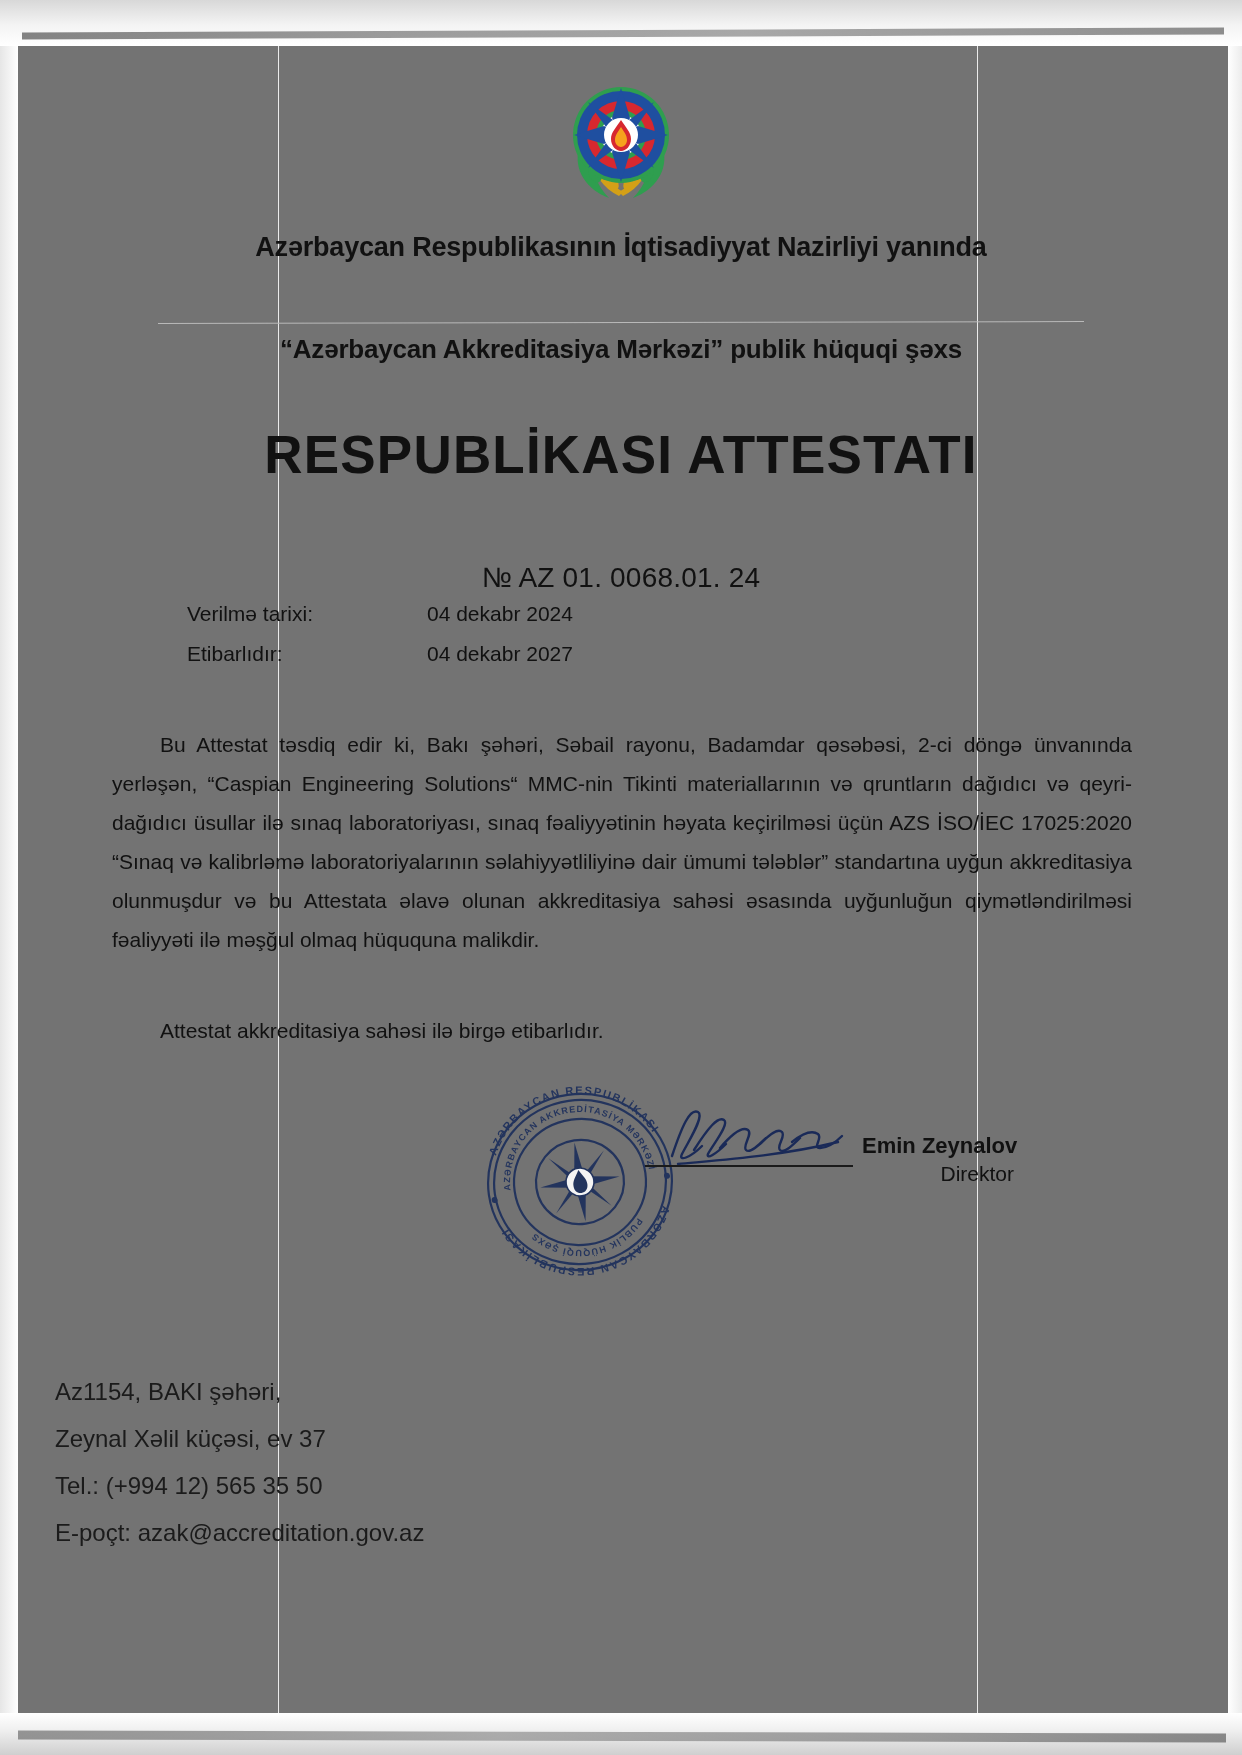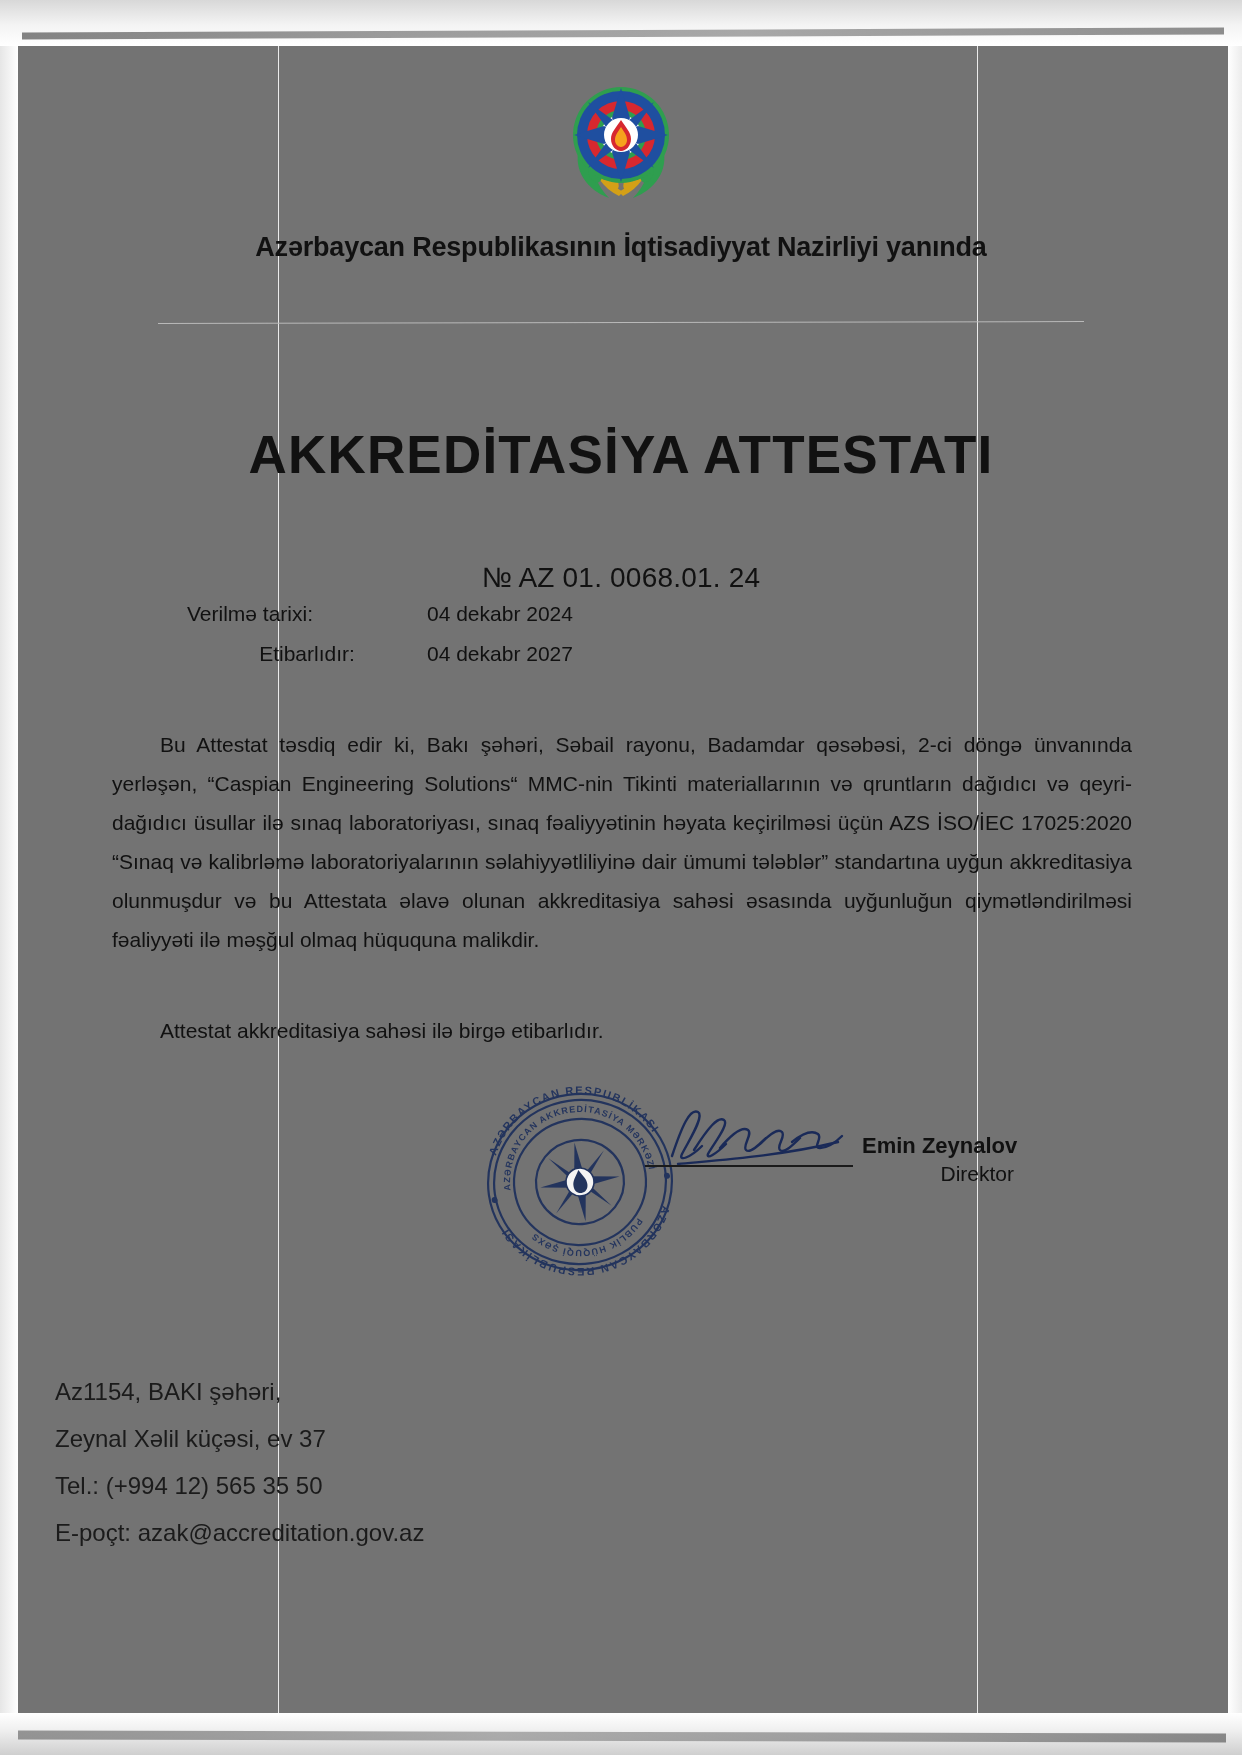--- a/index.html
+++ b/index.html
@@ -136,21 +136,21 @@
     letter-spacing: 0.2px;
   }
   .meta-row {
     position: absolute;
     left: 163px;
     width: 620px;
     font-size: 21px;
     display: flex;
   }
   .meta-row.r1 { top: 602px; }
-  .meta-row.r2 { top: 642px; text-align: center; }
+  .meta-row.r2 { top: 642px; }
   .meta-label { width: 240px; margin-left: 24px; }
   .meta-value { }
 
   
   .body-text {
     position: absolute;
     top: 725px;
     left: 112px;
     width: 1020px;
     font-size: 21px;
@@ -280,22 +280,23 @@
       </svg>
     </div>
   </div>
 
   <div class="org-name">
     <div>Azərbaycan Respublikasının İqtisadiyyat Nazirliyi yanında</div>
   </div>
 
   <div class="rule"></div>
 
-
-  <div class="doc-title">AKKREDİTASİYA ATTESTATI</div>
+  <div class="entity-name">“Azərbaycan Akkreditasiya Mərkəzi” publik hüquqi şəxs</div>
+
+  <div class="doc-title">RESPUBLİKASI ATTESTATI</div>
 
   <div class="cert-number">№ AZ 01. 0068.01. 24</div>
 
   <div class="meta-row r1">
     <span class="meta-label">Verilmə tarixi:</span>
     <span class="meta-value">04 dekabr 2024</span>
   </div>
   <div class="meta-row r2">
     <span class="meta-label">Etibarlıdır:</span>
     <span class="meta-value">04 dekabr 2027</span>

